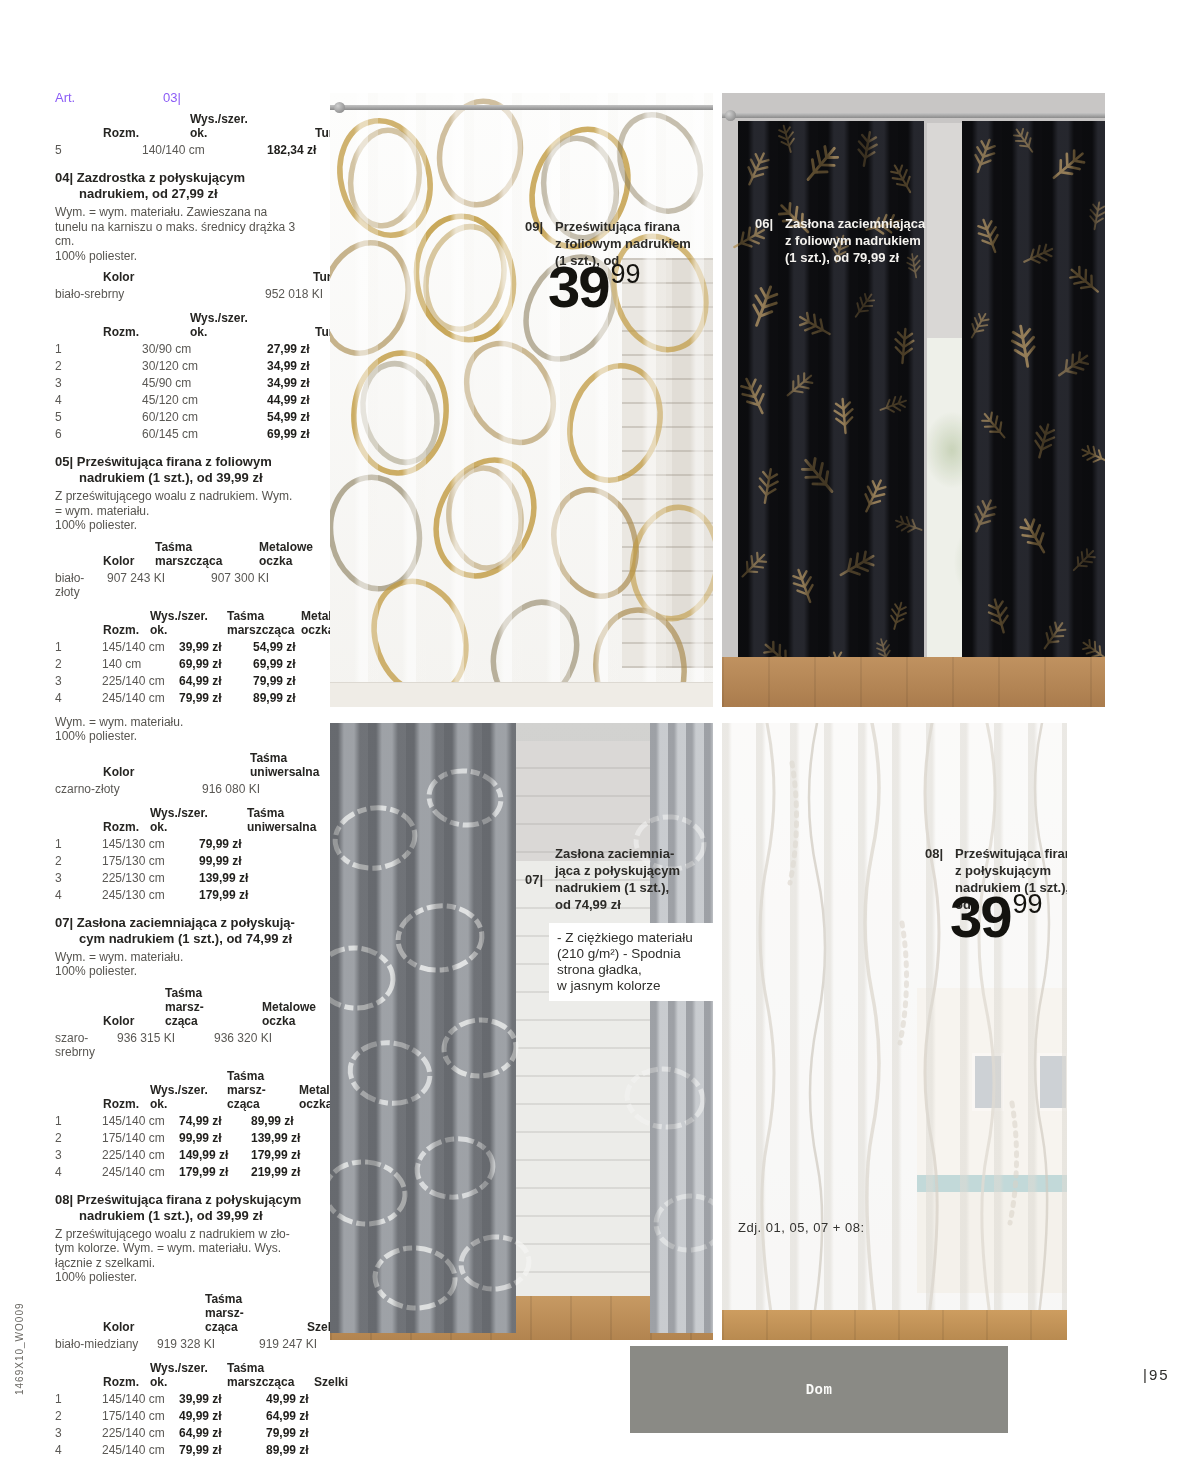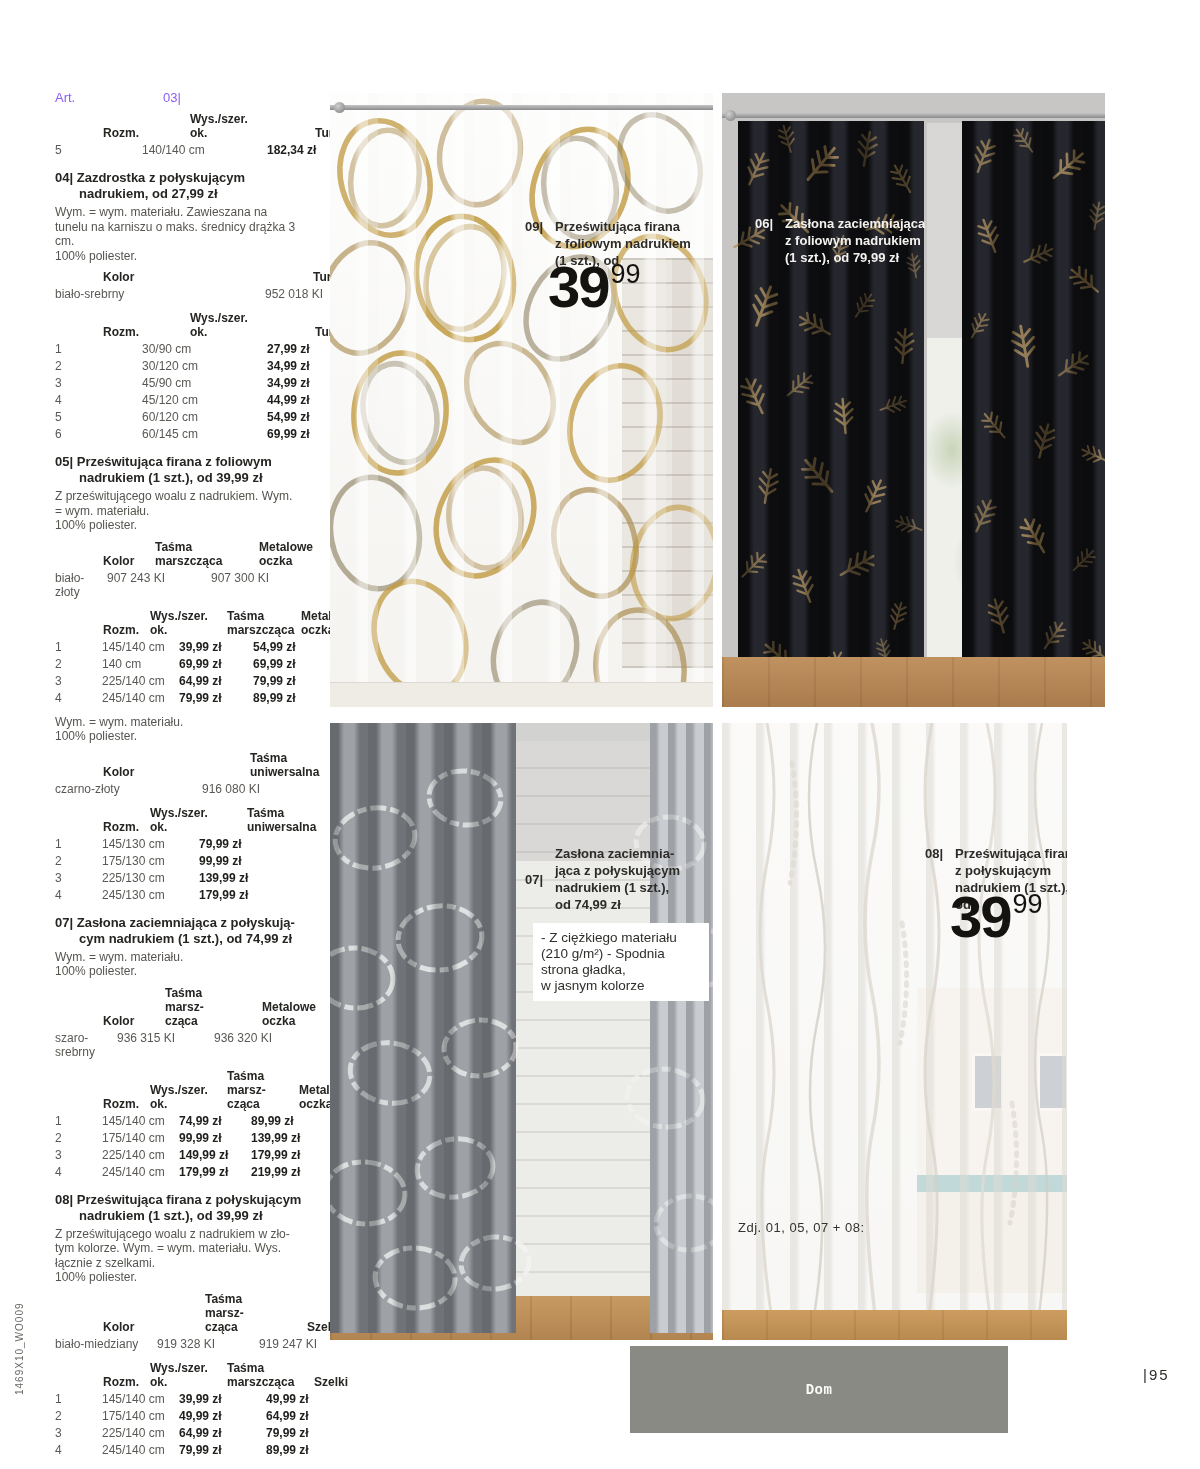--- a/index.html
+++ b/index.html
@@ -66,21 +66,21 @@
   .p4floor{left:0;bottom:0;width:100%;height:30px;
       background-image:repeating-linear-gradient(90deg,rgba(0,0,0,.07) 0 2px,transparent 2px 44px),linear-gradient(#cd9d60,#b88a50);}
   
   .olabel{position:absolute;display:flex;font-size:13px;line-height:17px;font-weight:bold;color:#2c2b28;}
   .olabel .onum{width:30px;flex:none;}
   .olabel .otext{white-space:pre-line;}
   .olabel.light{color:#f4f2ee;}
   .price{position:absolute;color:#14130f;letter-spacing:-2px;}
   .price .pint{font-size:58px;font-weight:bold;}
   .price .psup{font-size:27px;font-weight:400;position:relative;top:-24px;letter-spacing:0;margin-left:2px;}
-  .note{position:absolute;background:#ffffff;color:#2f2e2b;font-size:13.5px;line-height:16px;padding:7px 8px;white-space:pre-line;}
+  .note{position:absolute;background:#ffffff;color:#2f2e2b;font-size:13.5px;line-height:16px;padding:7px 8px;white-space:pre-line;margin-left:16px;}
   .zdj{position:absolute;left:16px;top:497px;font-size:13px;color:#33322f;letter-spacing:.5px;}
   .banner{position:absolute;left:0;top:530px;width:370px;height:44px;background:#f49a1c;display:flex;align-items:center;padding-left:8px;box-sizing:border-box;}
   .banner .bt{color:#fdfdfb;font-size:21px;letter-spacing:-.3px;white-space:pre;}
   .banner .bb{color:#4b4741;font-size:21px;font-weight:bold;letter-spacing:-.3px;}
   
   .dom{position:absolute;left:630px;top:1346px;width:378px;height:87px;background:#8a8a85;display:flex;align-items:center;justify-content:center;}
   .dom span{color:#fbfbf9;font-size:14px;font-weight:bold;letter-spacing:.5px;font-family:Liberation Mono, monospace;}
   .pagenum{position:absolute;left:1143px;top:1366px;font-size:15px;color:#2e2d2a;letter-spacing:2px;}
   .vcode{position:absolute;left:14px;top:1395px;transform:rotate(-90deg);transform-origin:0 0;font-size:10px;color:#6a6863;letter-spacing:1px;white-space:nowrap;}
 </style>

